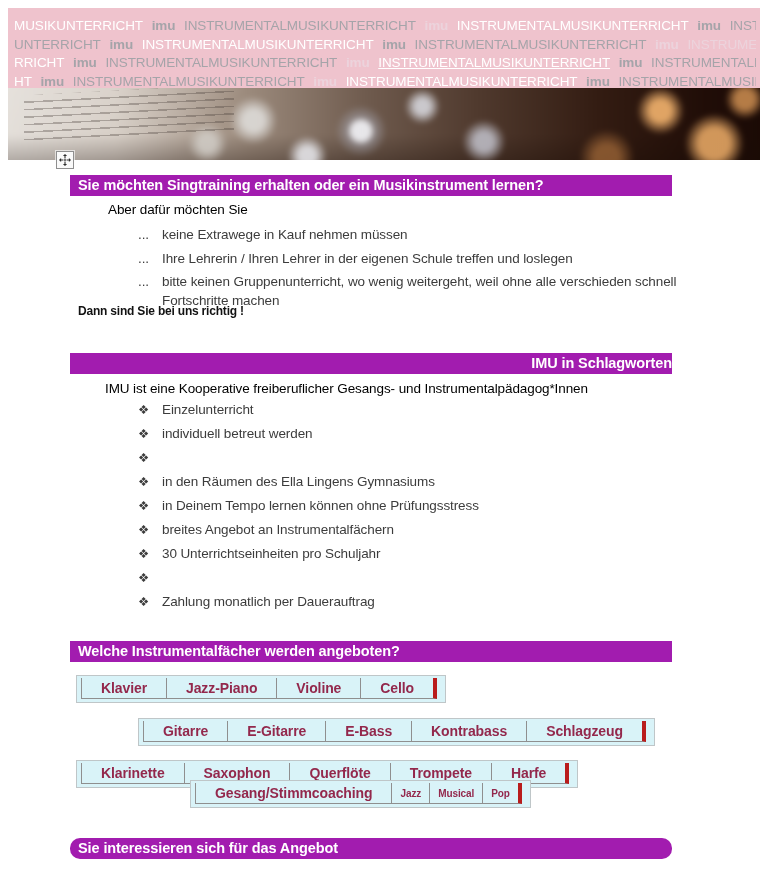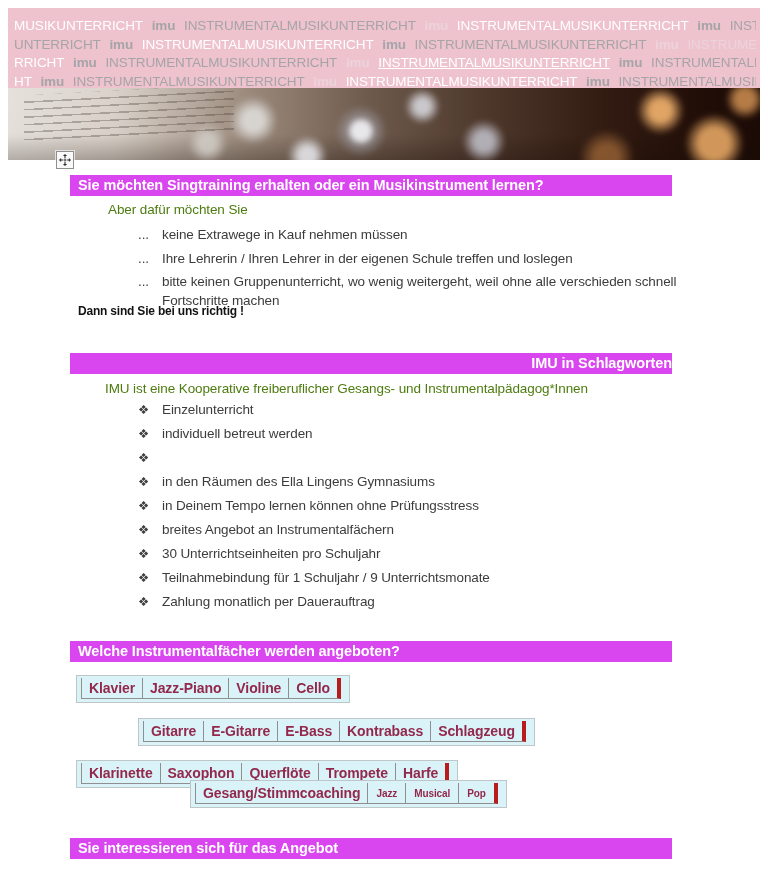--- a/index.html
+++ b/index.html
@@ -39,44 +39,44 @@
   .photo-staff{position:absolute;left:16px;top:2px;width:210px;height:46px;opacity:.75;
     transform:skewY(-3deg);
     background:repeating-linear-gradient(180deg, transparent 0 6px, rgba(70,60,55,0.45) 6px 7.5px);}
 
   
   .move-handle{position:absolute;left:56px;top:151px;width:18px;height:18px;box-sizing:border-box;
     border:1px solid #8f8f8f;background:#fafafa;display:flex;align-items:center;justify-content:center;
     box-shadow:0 0 0 1px rgba(255,255,255,.6);cursor:move;}
 
   
-  .bar{position:absolute;left:70px;width:602px;height:21px;background:#d946ef;color:#fff;
+  .bar{position:absolute;left:70px;width:602px;height:21px;background:#a21caf;color:#fff;
        font-weight:700;font-size:14.5px;line-height:21px;padding-left:8px;box-sizing:border-box;
        white-space:nowrap;}
-  .bar1{top:175px;} .bar2{top:353px;text-align:right;} .bar3{top:641px;} .bar4{top:838px;}
-
-  
-  .intro{position:absolute;font-size:13.5px;color:#4d7c0f;white-space:nowrap;}
+  .bar1{top:175px;} .bar2{top:353px;text-align:right;} .bar3{top:641px;} .bar4{top:838px;border-radius:10px;}
+
+  
+  .intro{position:absolute;font-size:13.5px;color:#000000;white-space:nowrap;}
   .intro1{left:108px;top:202px;}
   .intro2{left:105px;top:381px;}
   .list{position:absolute;}
   .list1{left:138px;top:226px;width:562px;}
   .list2{left:138px;top:401px;width:560px;}
   .li{display:flex;font-size:13.5px;color:#3C3C3C;line-height:18.5px;}
   .list1 .li{margin-bottom:5px;}
   .list2 .li{margin-bottom:5.5px;}
   .mark{flex:0 0 16px;margin-right:8px;text-align:left;}
   .list2 .mark{font-size:12.5px;}
   .conclusion{position:absolute;left:78px;top:304px;font-size:12px;font-weight:700;color:#121212;
               letter-spacing:-0.2px;white-space:nowrap;}
 
   
   .row{position:absolute;display:flex;background:#D9F3F8;border:1px solid #bfc6c8;
        padding:2px 8px 3px 4px;align-items:stretch;}
-  .cell{font-weight:700;font-size:14px;color:#93284C;padding:2px 7px;white-space:nowrap;
+  .cell{font-weight:700;font-size:14px;color:#93284C;padding:2px 19px;white-space:nowrap;
         border-bottom:1px solid #8f8f8f;border-left:1px solid #8f8f8f;box-sizing:border-box;cursor:pointer;}
   .cell:last-child{border-right:4px solid #b91c1c;}
   .cell.small{font-size:10px;padding:5px 8px 2px;}
   .row1{left:76px;top:675px;}
   .row2{left:138px;top:718px;}
   .row3{left:76px;top:760px;}
   .row4{left:190px;top:780px;}
 </style>
 </head>
 <body>
@@ -228,21 +228,20 @@
         <span class="txt">breites Angebot an Instrumentalfächern</span>
       </div>
 
       <div class="li">
         <span class="mark">❖</span>
         <span class="txt">30 Unterrichtseinheiten pro Schuljahr</span>
       </div>
 
       <div class="li">
         <span class="mark">❖</span>
-        <span class="txt">Teilnahmebindung für 1 Schuljahr / 9 Unterrichtsmonate</span>
       </div>
 
       <div class="li">
         <span class="mark">❖</span>
         <span class="txt">Zahlung monatlich per Dauerauftrag</span>
       </div>
     </div>
 
   <div class="bar bar3">
     <span>Welche Instrumentalfächer werden angeboten?</span>

